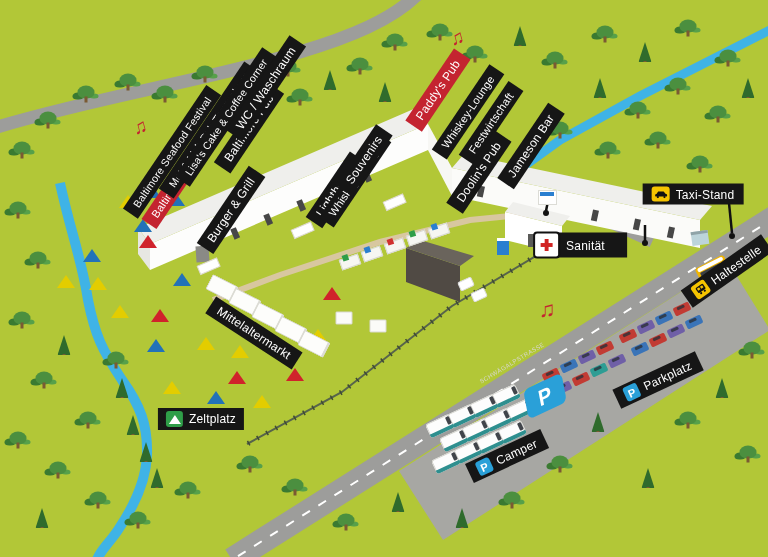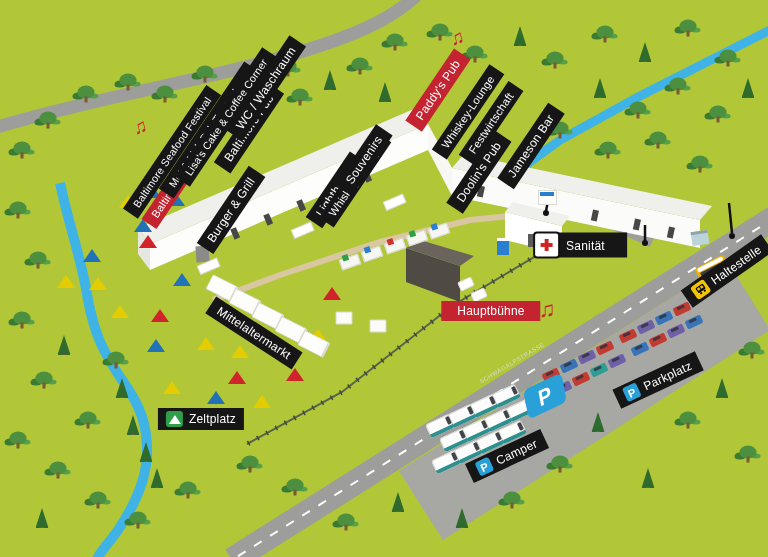--- a/index.html
+++ b/index.html
@@ -368,20 +368,31 @@
       <span>Doolin's Pub</span>
     </div>
   <div class="lbl" id="l-jameson">
       <span>Jameson Bar</span>
     </div>
   <div class="lbl" id="l-mittelalter">
       <span>Mittelaltermarkt</span>
     </div>
 
 
+  <div class="lbl" id="l-taxi">
+    <span class="ic taxi">
+      <svg width="13" height="9" viewBox="0 0 13 9">
+          <path d="M1.5 5 L3.5 2 H9 L11.5 5 Z" fill="#111"></path>
+          <rect x="0.5" y="4.5" width="12" height="2.6" rx="1.2" fill="#111"></rect>
+          <circle cx="3.2" cy="7.6" r="1.1" fill="#111"></circle>
+          <circle cx="9.8" cy="7.6" r="1.1" fill="#111"></circle>
+        </svg>
+    </span>
+    <span>Taxi-Stand</span>
+  </div>
 
 
   <div class="lbl" id="l-sanitaet">
     <span class="ic cross">
       <svg width="15" height="15" viewBox="0 0 10 10">
           <rect x="3.7" y="1" width="2.6" height="8" fill="#d02222"></rect>
           <rect x="1" y="3.7" width="8" height="2.6" fill="#d02222"></rect>
         </svg>
     </span>
     <span>Sanität</span>
@@ -393,23 +404,20 @@
           <rect x="1" y="1.5" width="8" height="5.5" rx="1" fill="#111"></rect>
           <rect x="2" y="2.6" width="2.4" height="2.2" fill="#f5c400"></rect>
           <rect x="5.4" y="2.6" width="2.4" height="2.2" fill="#f5c400"></rect>
           <circle cx="3" cy="8" r="1" fill="#111"></circle>
           <circle cx="7" cy="8" r="1" fill="#111"></circle>
         </svg>
     </span>
     <span>Haltestelle</span>
   </div>
 
-  <div class="lbl red" id="l-hauptbuehne">
-      <span>Hauptbühne</span>
-    </div>
 
   <div class="lbl" id="l-zeltplatz">
     <span class="ic tent-g">
         <span></span>
       </span>
     <span>Zeltplatz</span>
   </div>
 
   <div class="lbl" id="l-parkplatz">
     <span class="ic pk">P</span>

